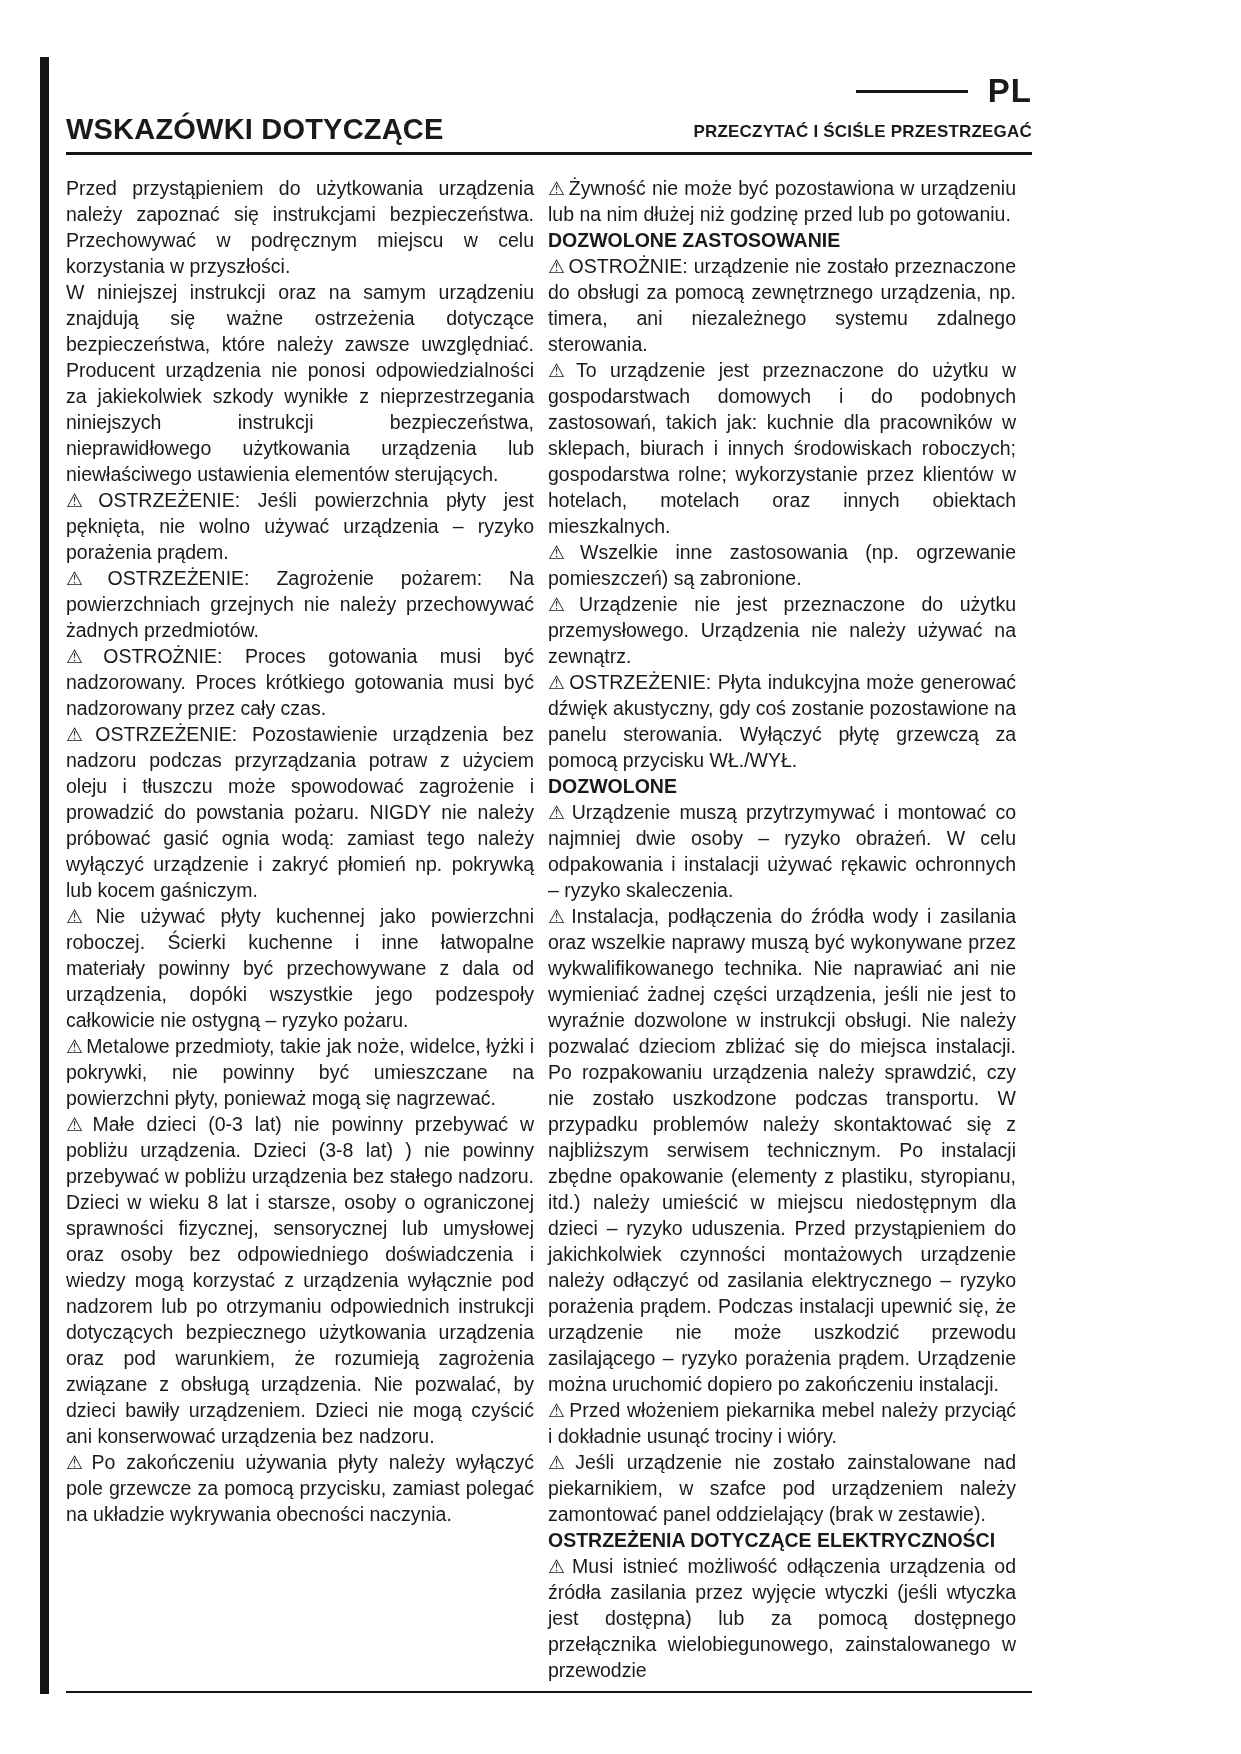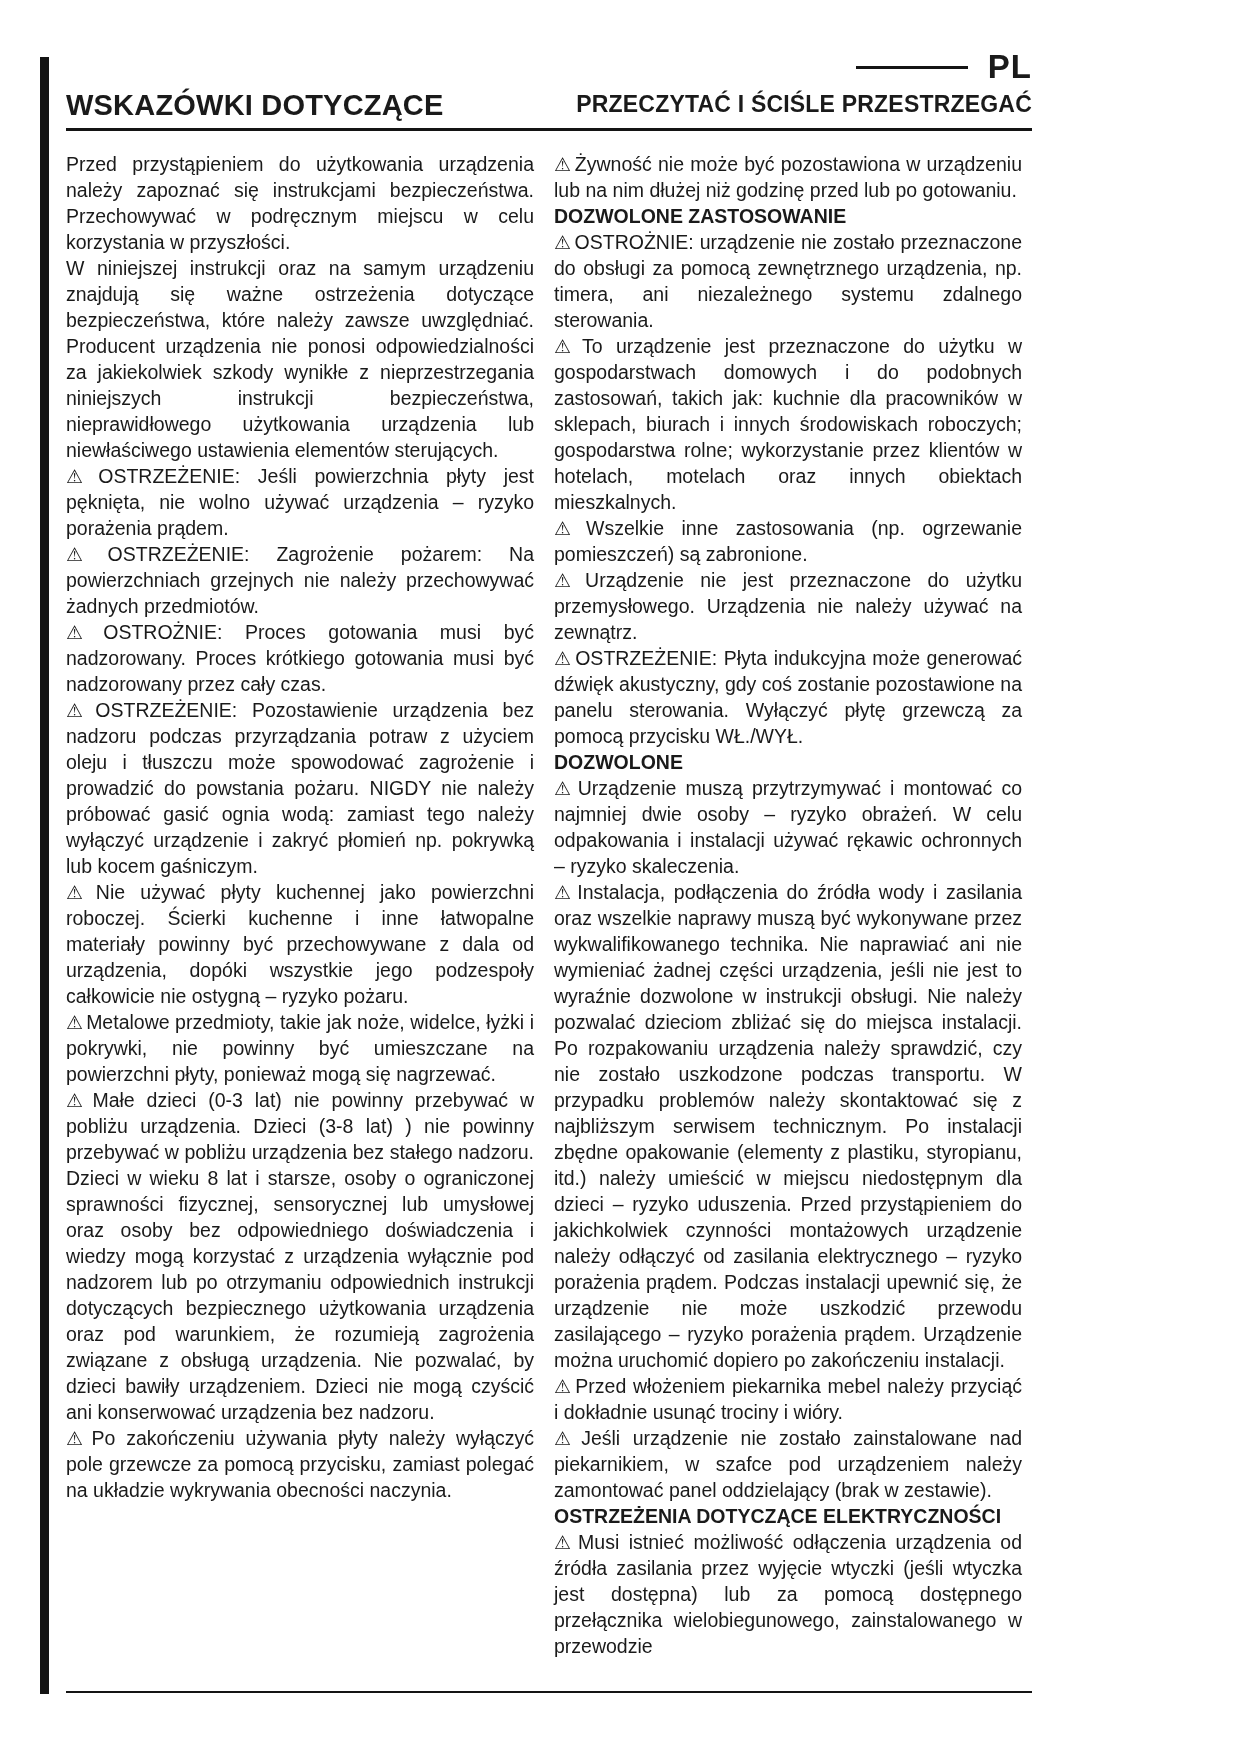--- a/index.html
+++ b/index.html
@@ -13,21 +13,21 @@
     overflow:hidden;
   }
   .left-accent {
     position:absolute;
     left:40px; top:57px;
     width:9px; height:1637px;
     background:#141414;
   }
   .content {
     position:absolute;
-    left:66px; top:46px;
+    left:66px; top:70px;
     width:966px;
   }
   .pl-row {
     display:flex;
     justify-content:flex-end;
     align-items:center;
     height:42px;
   }
   .pl-rule {
     width:112px; height:3px;
@@ -47,28 +47,28 @@
     padding-bottom:7px;
     margin-top:2px;
   }
   .page-title {
     font-size:29px;
     line-height:31px;
     font-weight:bold;
     letter-spacing:0.2px;
   }
   .page-subtitle {
-    font-size:23px;
+    font-size:17px;
     font-weight:bold;
     padding-bottom:3px;
     letter-spacing:0.2px;
   }
   .columns {
     display:flex;
-    gap:20px;
+    gap:14px;
     margin-top:20px;
     font-size:19.5px;
     line-height:26px;
   }
   .col { width:468px; text-align:justify; }
   .para { margin:0; }
   .sec-heading {
     margin:0;
     font-size:19.5px;
     font-weight:bold;

